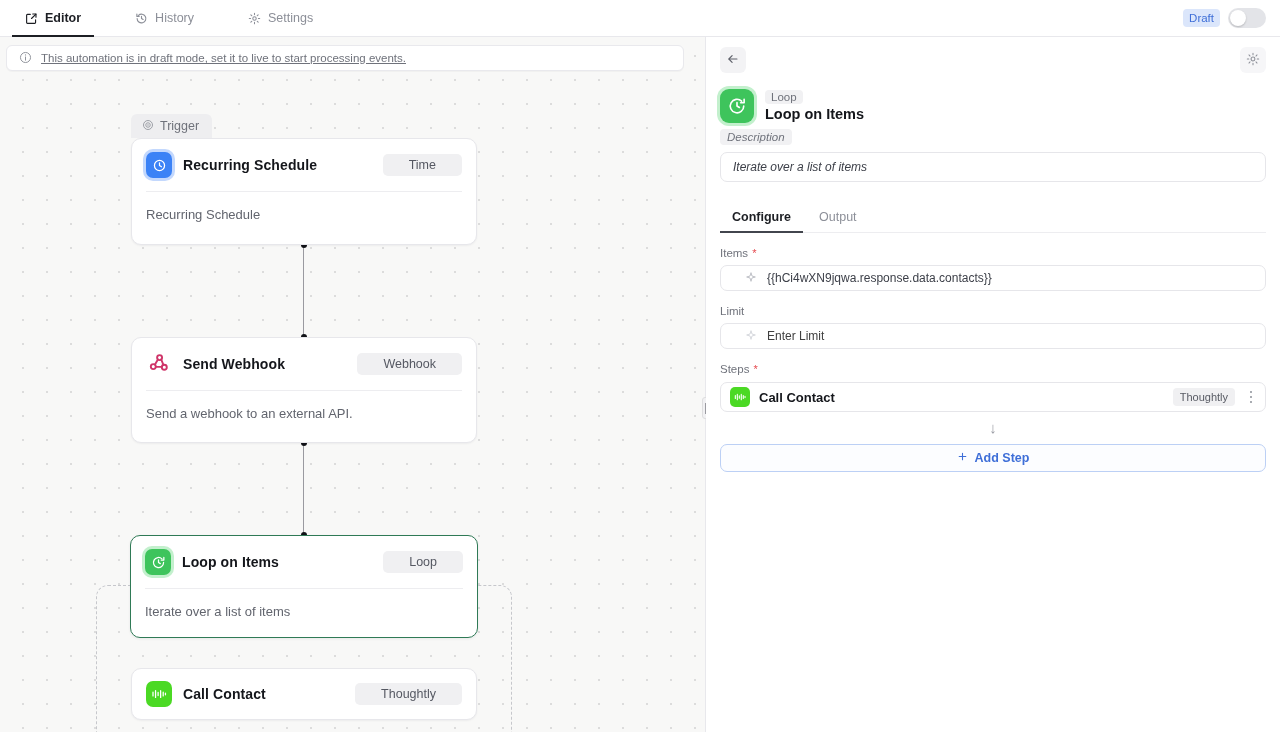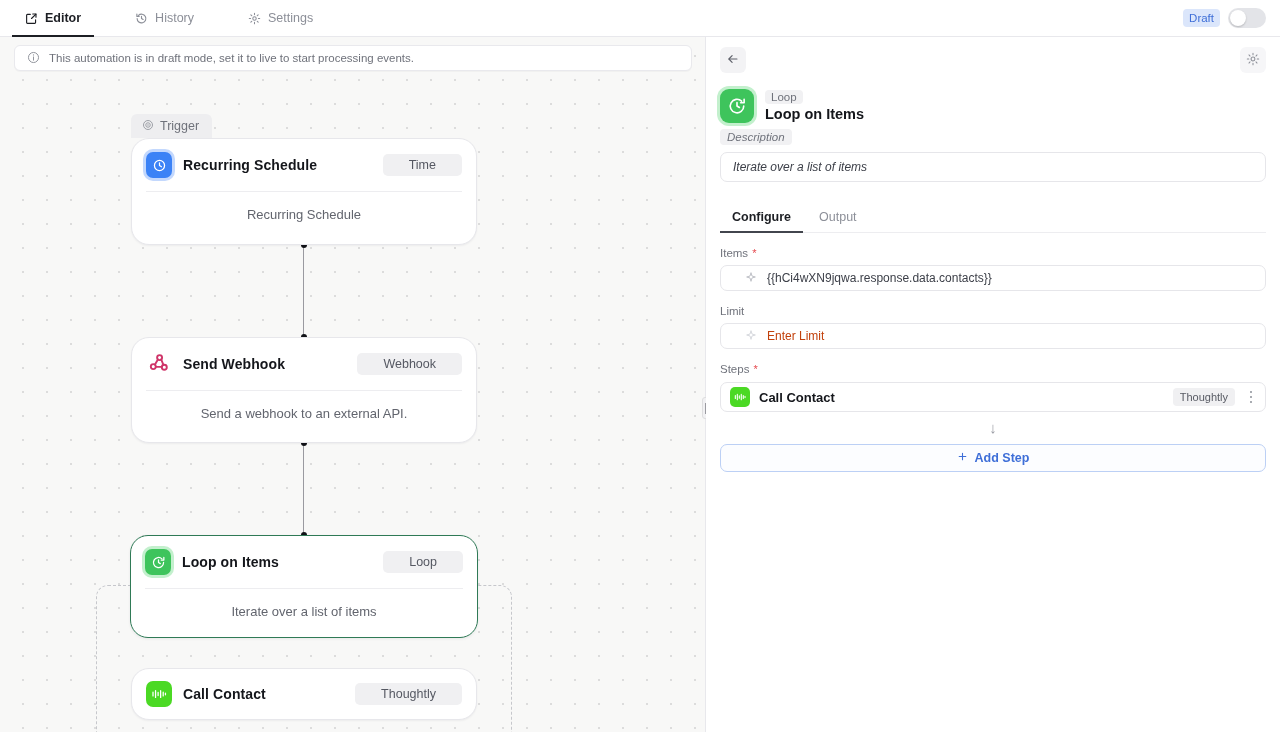--- a/index.html
+++ b/index.html
@@ -67,30 +67,31 @@
     position: relative;
     background-color: #f8f8f7;
     background-image: radial-gradient(#dcdcdc 1.1px, transparent 1.2px);
     background-size: 24px 24px;
     background-position: 11px 7px;
     overflow: hidden;
   }
 
   .banner {
     position: absolute;
-    left: 14px; top: 8px;
+    left: 6px; top: 8px;
     width: 678px; height: 26px;
     background: #ffffff;
     border: 1px solid #e9e9ed;
     border-radius: 6px;
     display: flex; align-items: center; gap: 9px;
     padding: 0 12px;
     font-size: 11.5px;
     color: #6f727b;
     box-shadow: 0 1px 1px rgba(16,24,40,.03);
+    text-decoration: underline;
   }
 
   
   .conn {
     position: absolute;
     width: 1.3px;
     background: #9a9aa0;
   }
   .dot {
     position: absolute;
@@ -120,24 +121,23 @@
     font-size: 12.5px;
     color: #6f727b;
     z-index: 1;
   }
 
   
   .node {
     position: absolute;
     background: #ffffff;
     border: 1px solid #e7e7eb;
-    border-radius: 18px;
+    border-radius: 10px;
     box-shadow: 0 1px 2px rgba(16,24,40,.05);
     overflow: hidden;
-    text-align: center;
   }
   .node.selected {
     border: 1.6px solid #2f7a56;
     box-shadow: 0 1px 3px rgba(16,24,40,.07);
   }
   .node-head {
     height: 52px;
     display: flex; align-items: center;
     padding: 0 14px 0 14px;
     gap: 11px;
@@ -244,21 +244,21 @@
     border: 1px solid #e6e6ea;
     border-radius: 7px;
     background: #fff;
     font-size: 12px;
     color: #3d4049;
     display: flex; align-items: center;
     padding: 0 12px;
   }
   .textbox.tall { height: 30px; margin-top: 7px; }
   .textbox.input { height: 26px; margin-top: 6px; padding: 0 24px; gap: 10px; }
-  .textbox .ph { color: #c2410c; }
+  .textbox .ph { color: #404040; }
 
   .panel-tabs {
     display: flex; gap: 4px;
     border-bottom: 1px solid #ededf0;
     margin-top: 22px;
   }
   .ptab {
     font-size: 12.5px; color: #8c8f98;
     padding: 6px 12px 8px 12px;
     cursor: pointer; position: relative;

